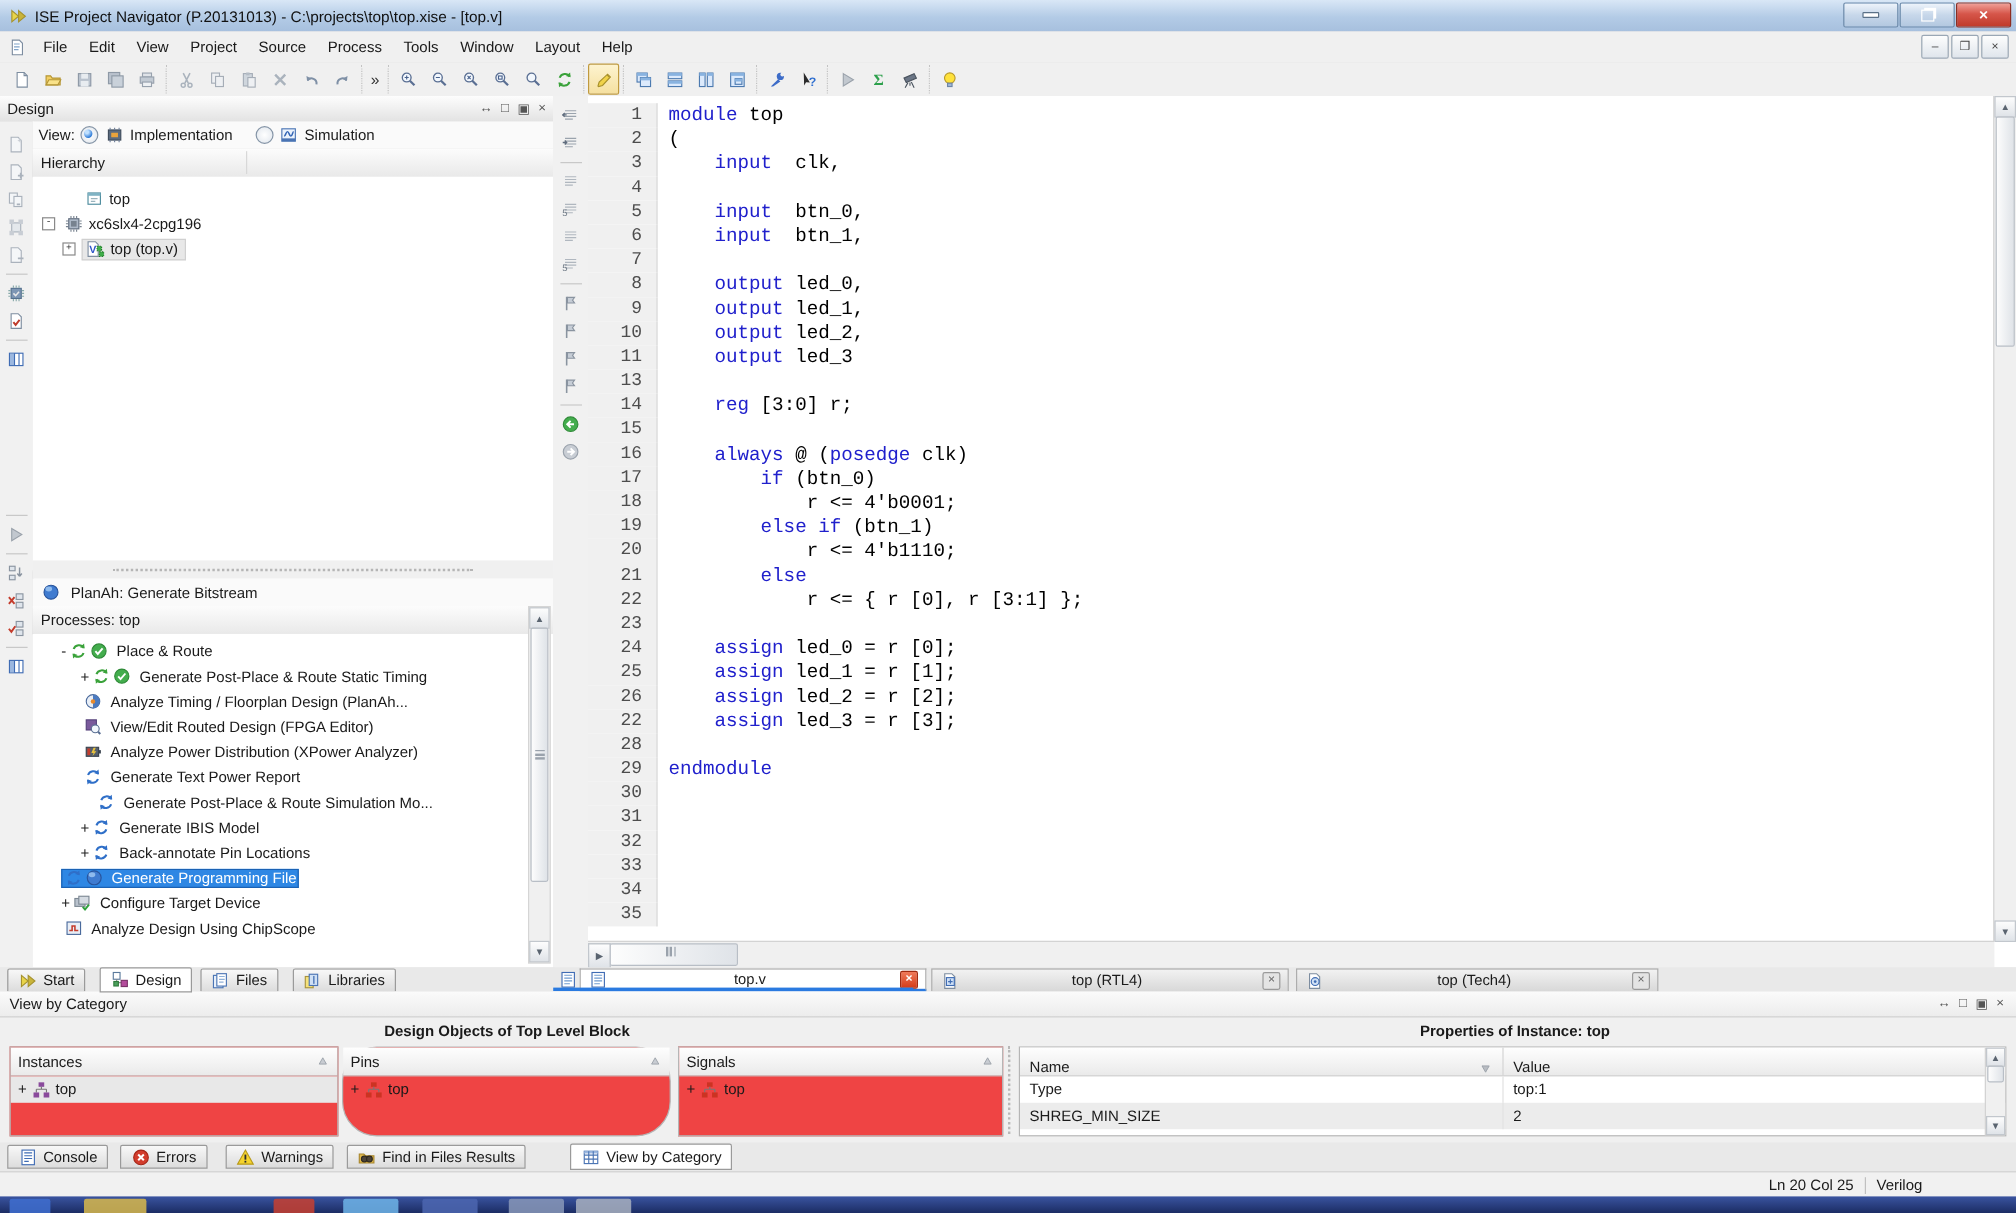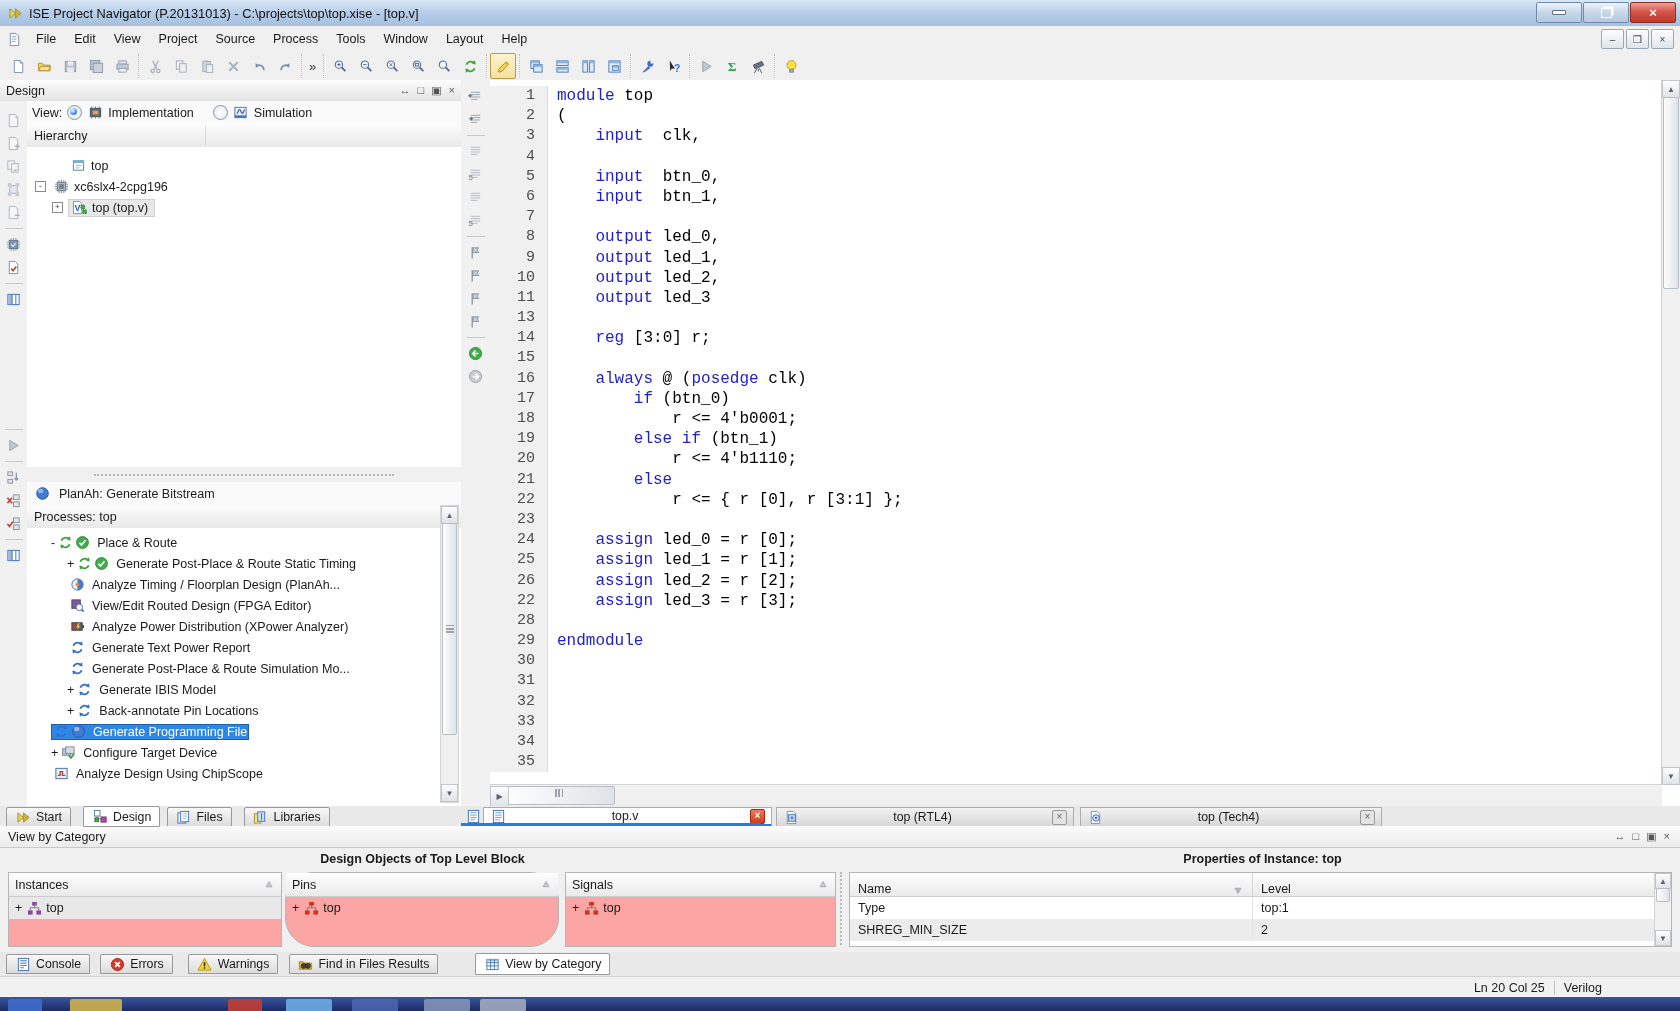--- a/index.html
+++ b/index.html
@@ -99,21 +99,21 @@
   .dtab.active{background:#fff;border-bottom:3px solid #2a7ae0;height:16px;}
   .closebox{width:13px;height:13px;border:1px solid #9a9a9a;background:#e4e4e4;color:#666;
     font-size:10px;line-height:11px;text-align:center;border-radius:2px;margin-left:6px;}
   .closebox.red{background:linear-gradient(#f07a5a,#d43c18);border-color:#a02a10;color:#fff;font-weight:bold;}
   
   #vbc-header{left:0;top:826px;width:1680px;height:22px;background:linear-gradient(#fbfbfb,#ececec);
     border-bottom:1px solid #c9c9c9;display:flex;align-items:center;padding-left:8px;box-sizing:border-box;}
   #vbc-header .dockicons{margin-left:auto;display:flex;gap:7px;color:#555;font-size:11px;padding-right:10px;}
   #bottom-panel{left:0;top:848px;width:1680px;height:104px;background:#f0f0f0;}
   .bp-heading{position:absolute;top:4px;font-weight:bold;font-size:12.5px;text-align:center;}
-  .objbox{position:absolute;top:24px;height:73px;background:#fca5a5;border:1px solid #b5b5b5;}
+  .objbox{position:absolute;top:24px;height:73px;background:#ef4444;border:1px solid #b5b5b5;}
   .objbox .obj-head{height:23px;background:linear-gradient(#fefefe,#eaeaea);border-bottom:1px solid #cdcdcd;
     display:flex;align-items:center;padding:0 6px;}
   .objbox .obj-head .sort{margin-left:auto;}
   .obj-item{display:flex;align-items:center;height:22px;padding-left:6px;gap:4px;}
   .obj-item.shaded{background:#e8e8e8;}
   #props{position:absolute;top:24px;left:849px;right:8px;height:73px;background:#fff;border:1px solid #b5b5b5;}
   .prop-head{height:23px;background:linear-gradient(#fefefe,#eaeaea);border-bottom:1px solid #cdcdcd;display:flex;}
   .prop-head .ph{display:flex;align-items:flex-end;padding:0 8px;border-right:1px solid #d5d5d5;box-sizing:border-box;}
   .prop-row{display:flex;height:22px;align-items:center;}
   .prop-row.shaded{background:#ececec;}
@@ -749,21 +749,21 @@
                     <path d="M12.6 5.2A5 5 0 0 0 3.6 6.2" fill="none" stroke="#2f6fc8" stroke-width="1.8"></path>
                     <path d="M12.9 1.4l.4 4.4-4.1-1.2z" fill="#2f6fc8"></path>
                     <path d="M3.4 10.8a5 5 0 0 0 9-1" fill="none" stroke="#2f6fc8" stroke-width="1.8"></path>
                     <path d="M3.1 14.6l-.4-4.4 4.1 1.2z" fill="#2f6fc8"></path>
                   </svg>
                 </span>
               </span>
               <span class="lbl">Generate Text Power Report</span>
             </span>
           </div>
-          <div class="prow" style="padding-left: 40px;">
+          <div class="prow" style="padding-left: 40px; margin-left: 11px;">
             <span class="exp" style="visibility: hidden;"></span>
             <span class="selwrap">
               <span class="icons">
                 <span class="icon">
                   <svg viewBox="0 0 16 16" width="15" height="15">
                     <path d="M12.6 5.2A5 5 0 0 0 3.6 6.2" fill="none" stroke="#2f6fc8" stroke-width="1.8"></path>
                     <path d="M12.9 1.4l.4 4.4-4.1-1.2z" fill="#2f6fc8"></path>
                     <path d="M3.4 10.8a5 5 0 0 0 9-1" fill="none" stroke="#2f6fc8" stroke-width="1.8"></path>
                     <path d="M3.1 14.6l-.4-4.4 4.1 1.2z" fill="#2f6fc8"></path>
                   </svg>
@@ -1184,21 +1184,21 @@
       <div class="prop-head">
         <div class="ph" style="width:403px;">
           <span>Name</span>
           <span class="icon sort" style="margin-left:auto;width:12px;height:12px;">
               <svg viewBox="0 0 16 16" width="15" height="15">
                 <path d="M8 12L4 5h8z" fill="#b8bcc2" stroke="#9aa0a8"></path>
               </svg>
             </span>
         </div>
         <div class="ph" style="flex:1;border-right:none;">
-          <span>Level</span>
+          <span>Value</span>
         </div>
       </div>
       <div id="prop-rows">
           <div class="prop-row">
             <div class="pc" style="width: 403px;">Type</div>
             <div class="pc" style="flex: 1 1 0%; border-right: none;">top:1</div>
           </div>
           <div class="prop-row shaded">
             <div class="pc" style="width: 403px;">SHREG_MIN_SIZE</div>
             <div class="pc" style="flex: 1 1 0%; border-right: none;">2</div>

